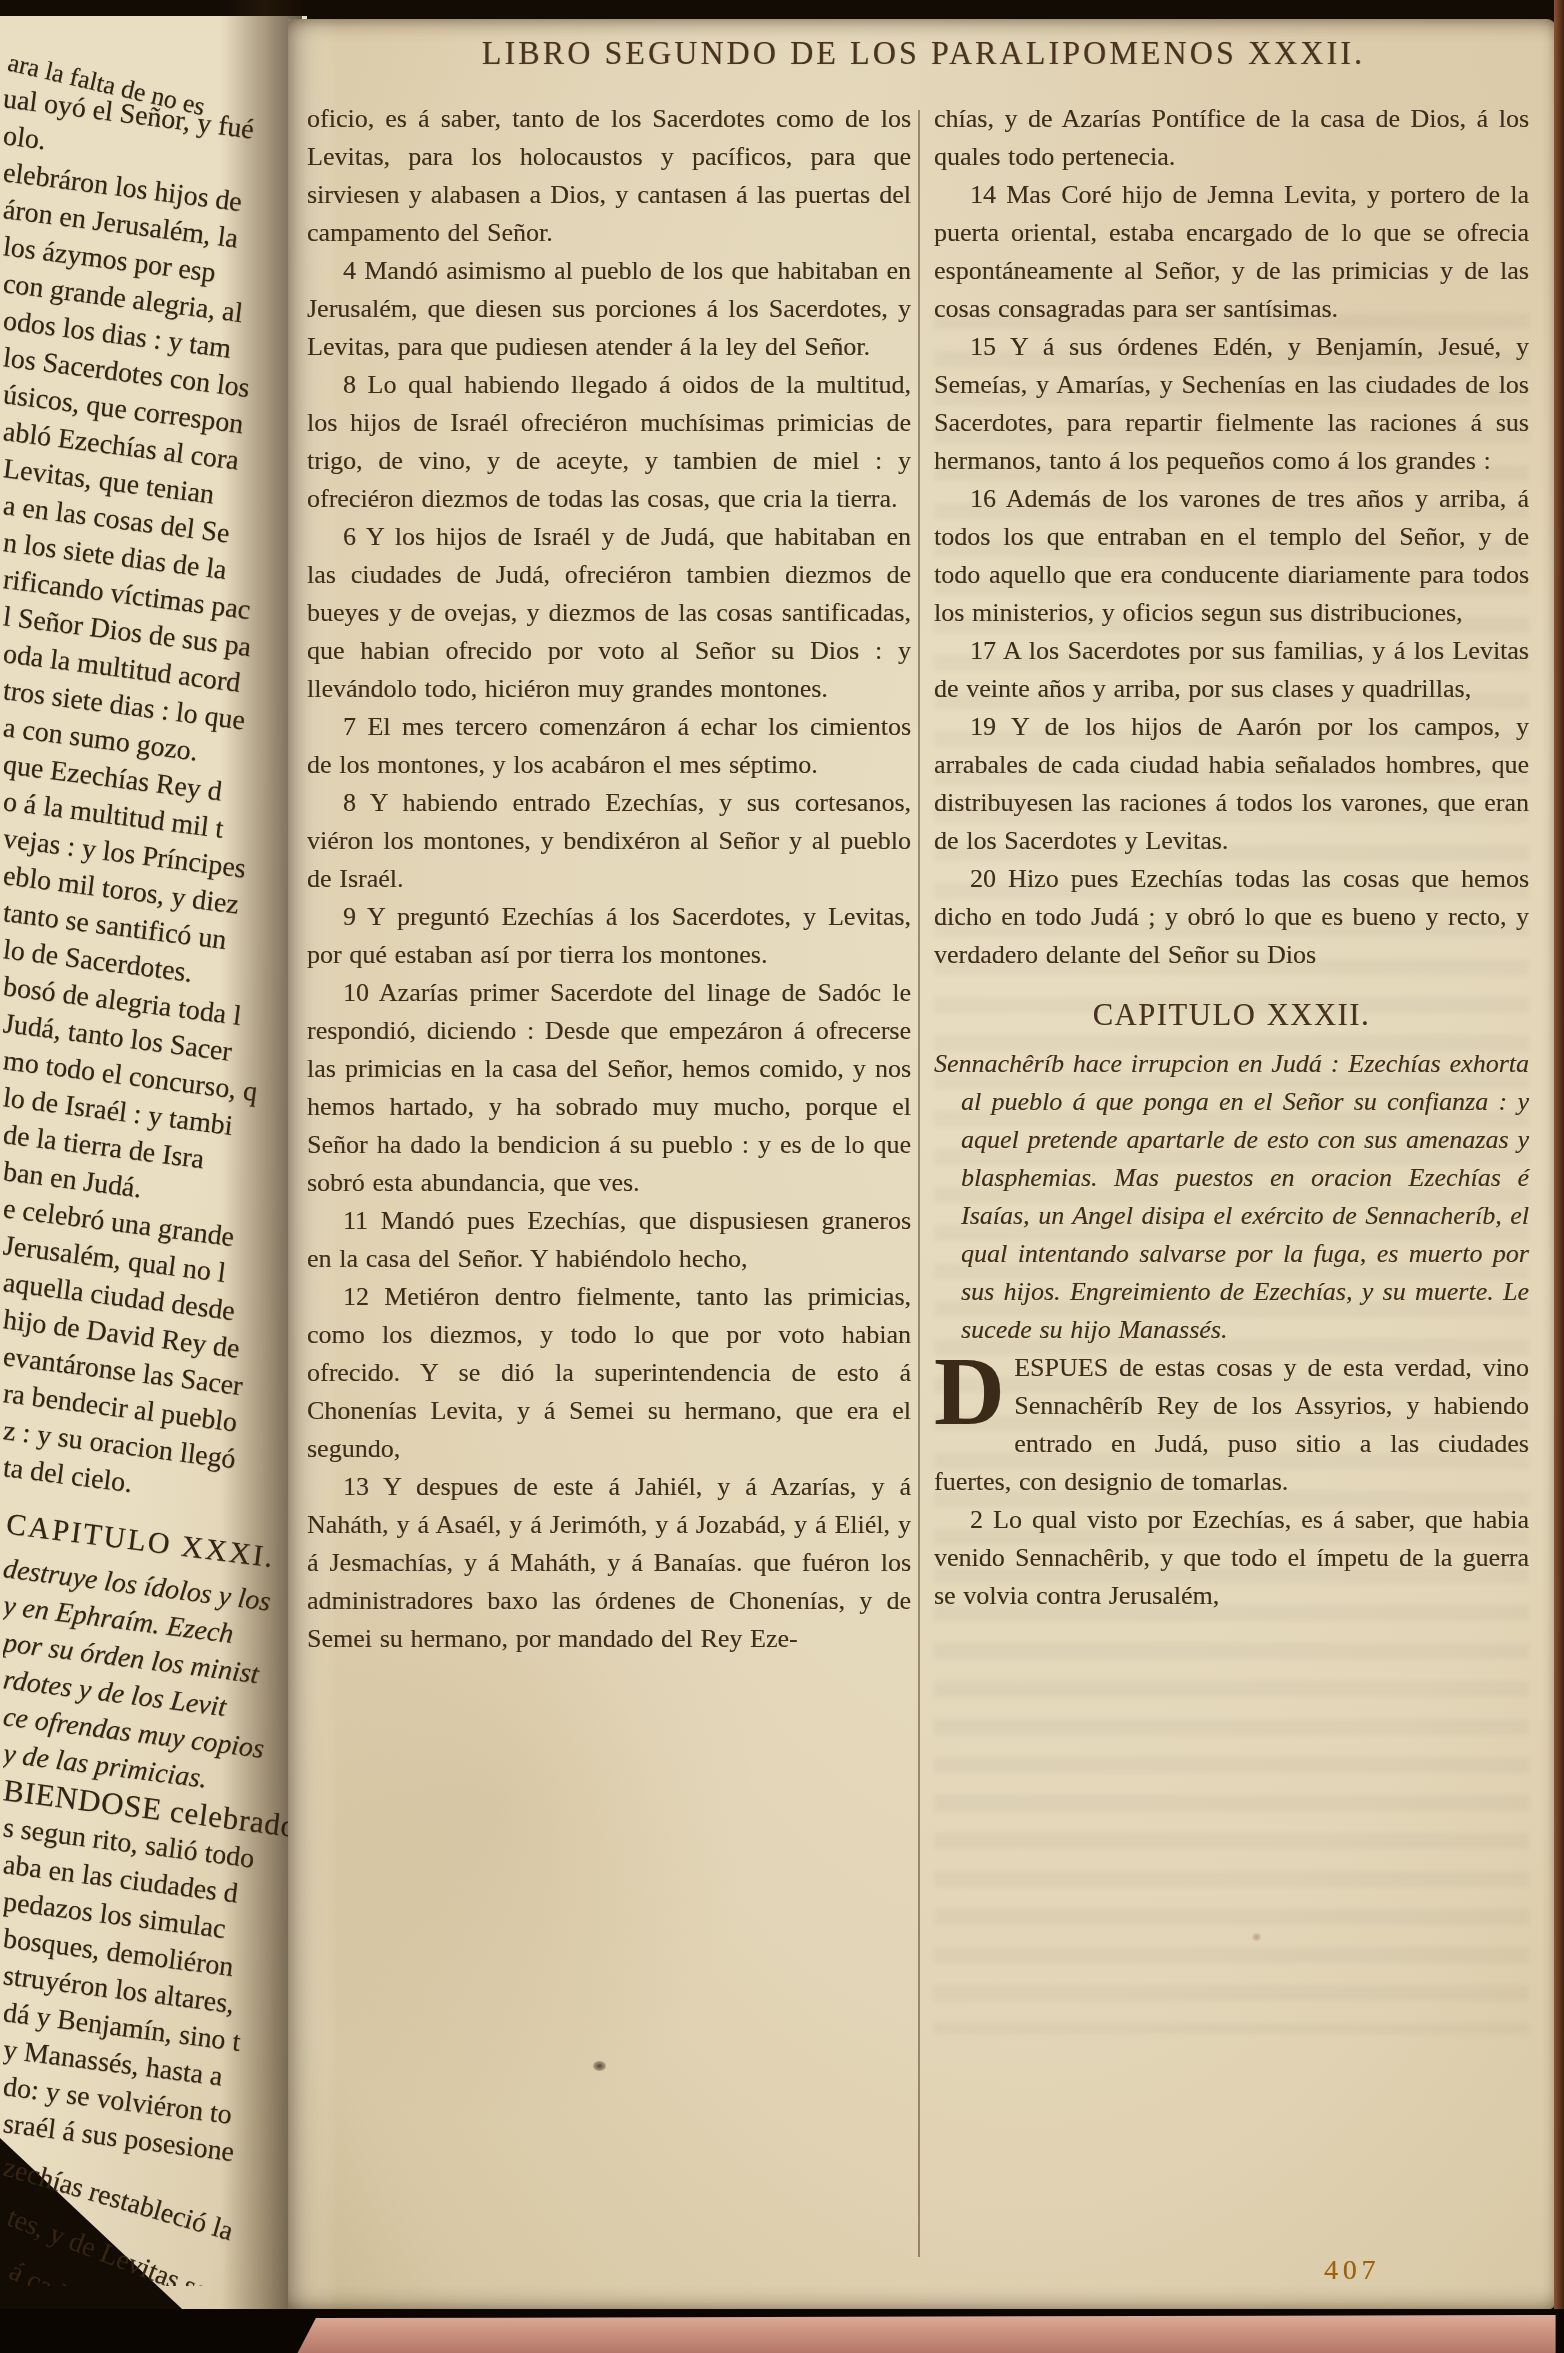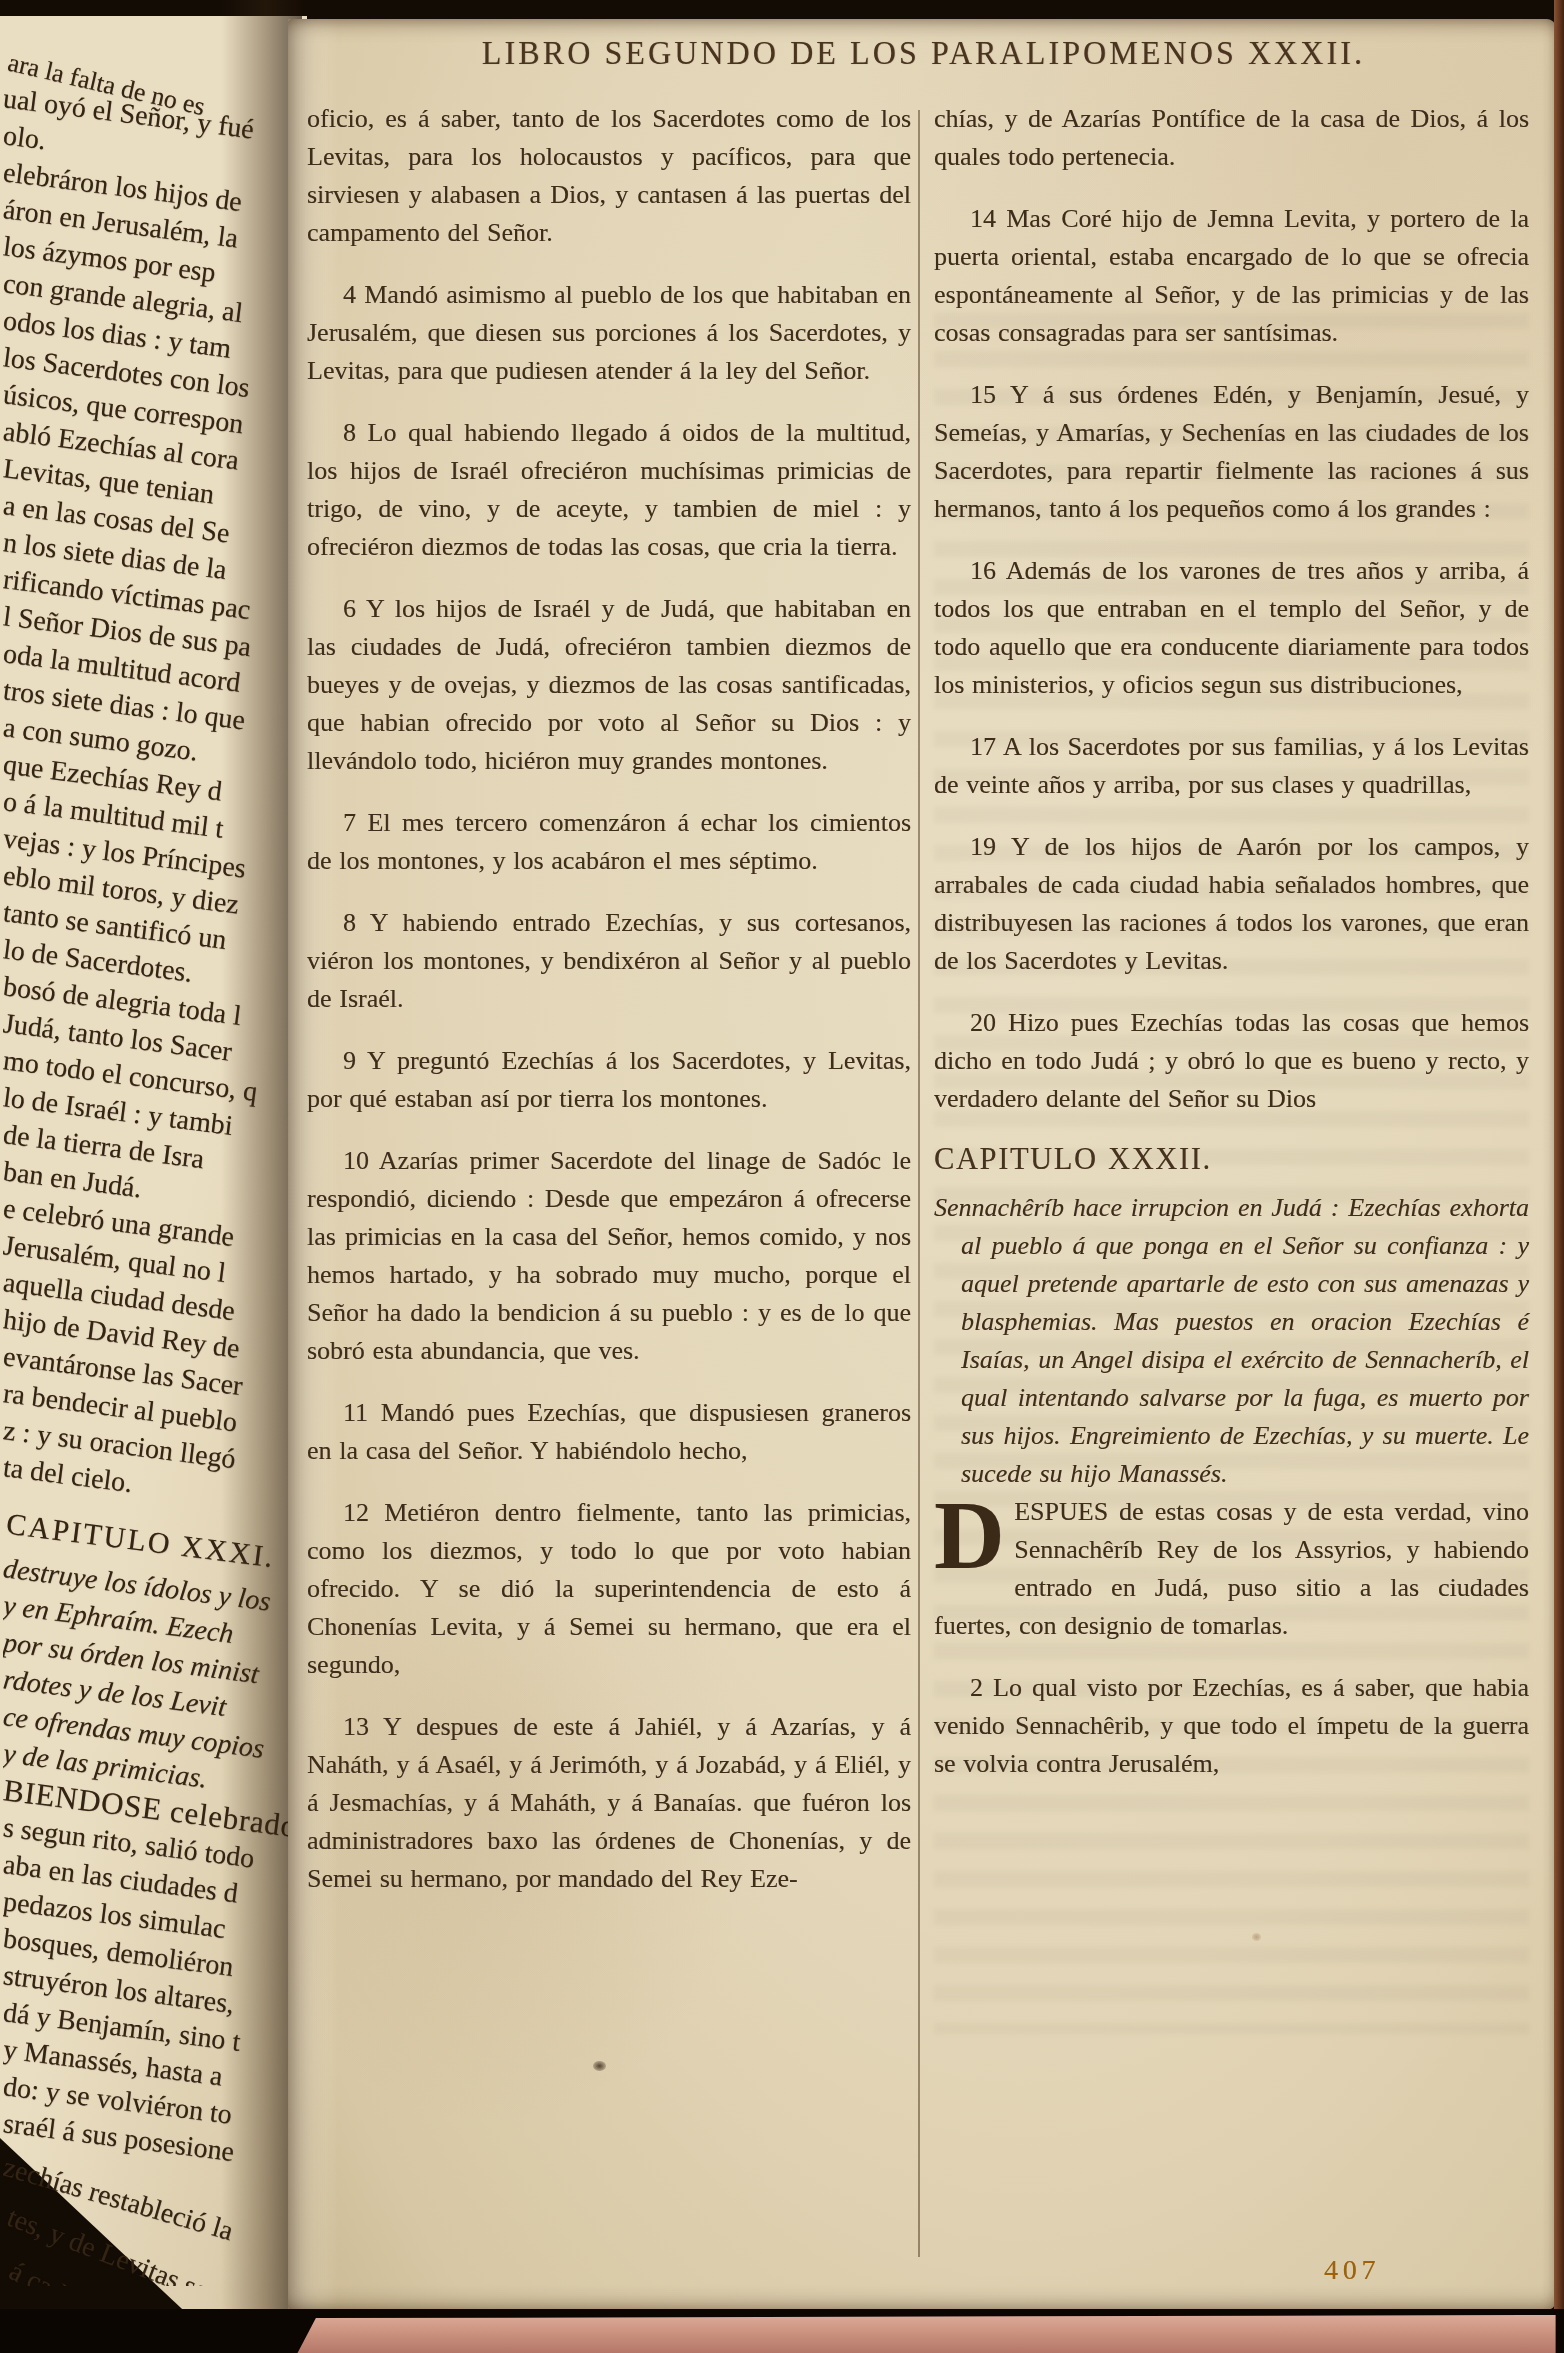--- a/index.html
+++ b/index.html
@@ -76,23 +76,23 @@
     text-shadow:0.4px 0.5px 0.8px rgba(60,40,20,0.4);
   }
   .col{position:absolute;top:100px;z-index:7;}
   .colL{left:307px;width:604px;}
   .colR{left:934px;width:595px;font-family:Liberation Serif, serif;}
   .col p{
     margin:0;font-size:26px;line-height:38px;text-align:justify;
     color:#3f2d1c;text-shadow:0.3px 0.4px 0.6px rgba(63,45,28,0.38);
     word-spacing:1.2px;
   }
-  .col p.v{text-indent:36px;margin-top:24px;}
+  .col p.v{text-indent:36px;}
   .col p.ch{
-    text-align:left;text-indent:0;font-size:30.5px;letter-spacing:1.6px;
+    text-align:center;text-indent:0;font-size:30.5px;letter-spacing:1.6px;
     margin:22px 0 11px;color:#46321e;
   }
   .col p.sum{font-style:italic;padding-left:27px;text-indent:-27px;}
   .dropcap{
     float:left;font-size:98px;line-height:74px;font-weight:bold;
     margin:4.7px 9.4px 0 0;color:#3c2a18;
   }
   .divider{
     position:absolute;left:918px;top:110px;width:1.6px;height:2147px;z-index:7;
     background:rgba(77,55,32,0.5);

